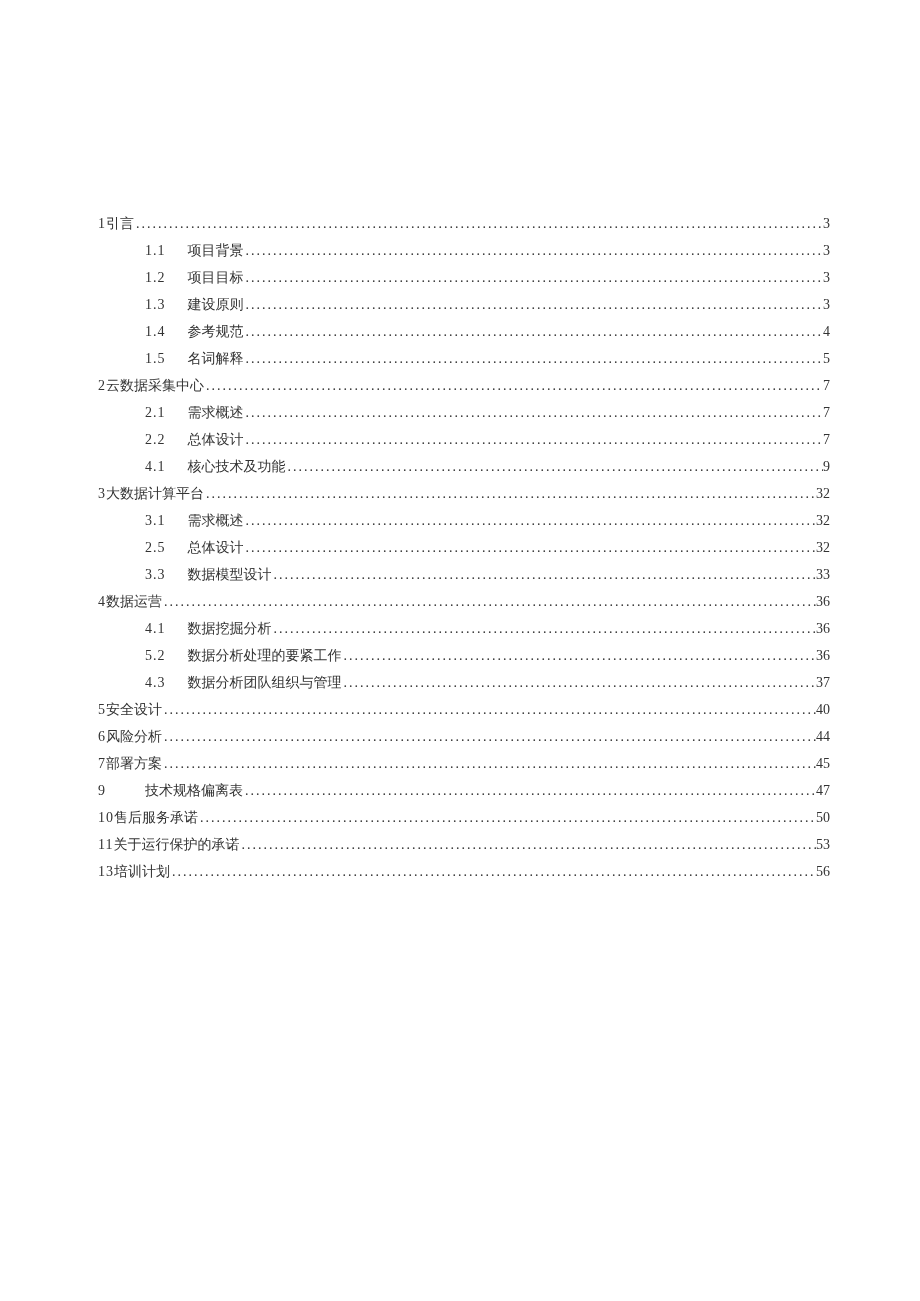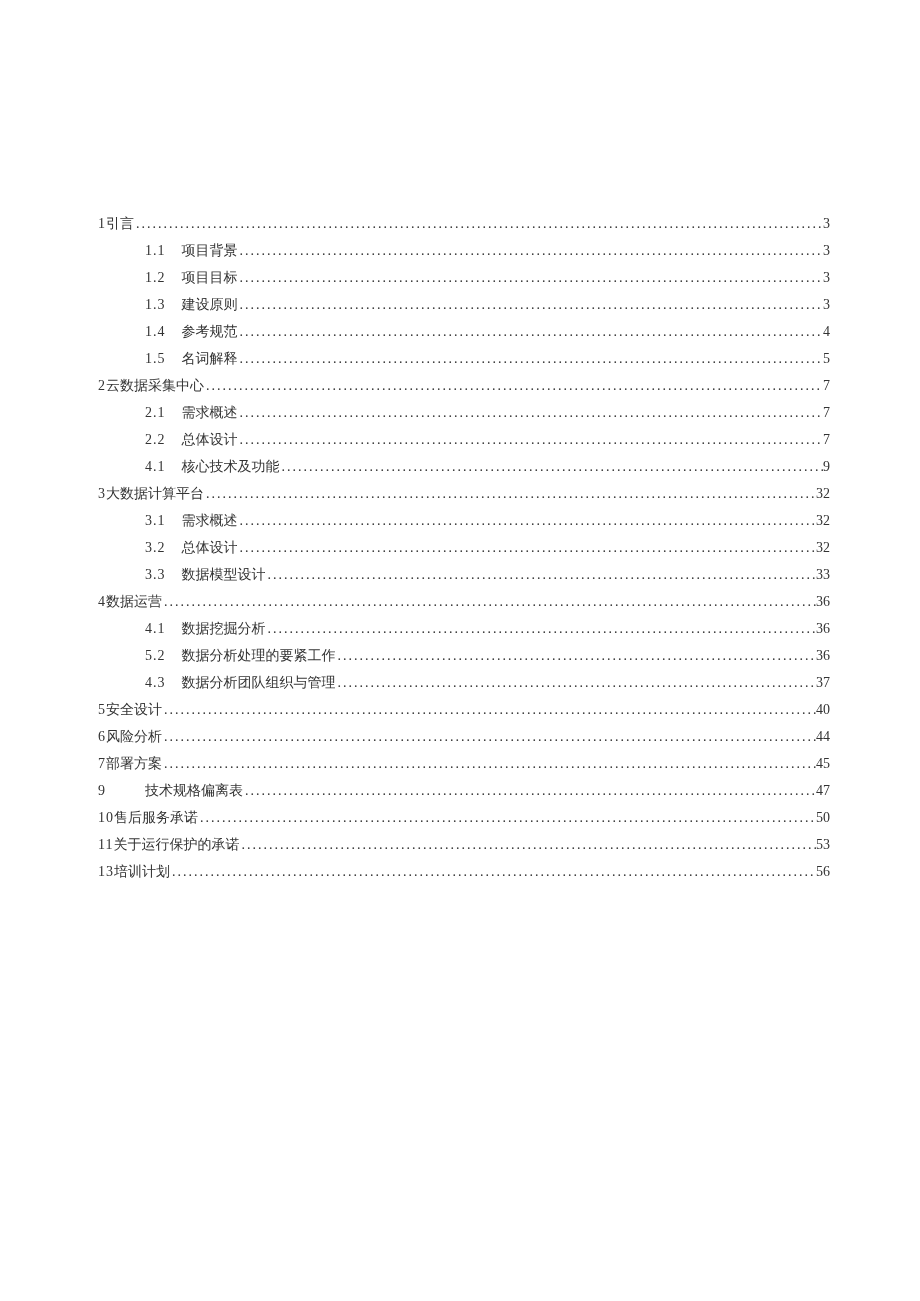--- a/index.html
+++ b/index.html
@@ -46,21 +46,21 @@
     }
     .toc-page {
       flex-shrink: 0;
       text-align: right;
     }
     .num-prefix {
       letter-spacing: 1px;
     }
     .sub-num {
       letter-spacing: 1px;
-      margin-right: 16px;
+      margin-right: 22px;
     }
     .entry-9 .toc-title {
       display: flex;
     }
     .entry-9 .num-9 {
       width: 47px;
     }
   </style>
 </head>
 <body>
@@ -134,21 +134,21 @@
       <span class="toc-page">32</span>
     </div>
 
     <div class="toc-entry level-2">
       <span class="toc-title"><span class="sub-num">3.1</span><span>需求概述</span></span>
       <span class="toc-dots"></span>
       <span class="toc-page">32</span>
     </div>
 
     <div class="toc-entry level-2">
-      <span class="toc-title"><span class="sub-num">3.2</span><span>总体设计</span></span>
+      <span class="toc-title"><span class="sub-num">2.5</span><span>总体设计</span></span>
       <span class="toc-dots"></span>
       <span class="toc-page">32</span>
     </div>
 
     <div class="toc-entry level-2">
       <span class="toc-title"><span class="sub-num">3.3</span><span>数据模型设计</span></span>
       <span class="toc-dots"></span>
       <span class="toc-page">33</span>
     </div>
 

